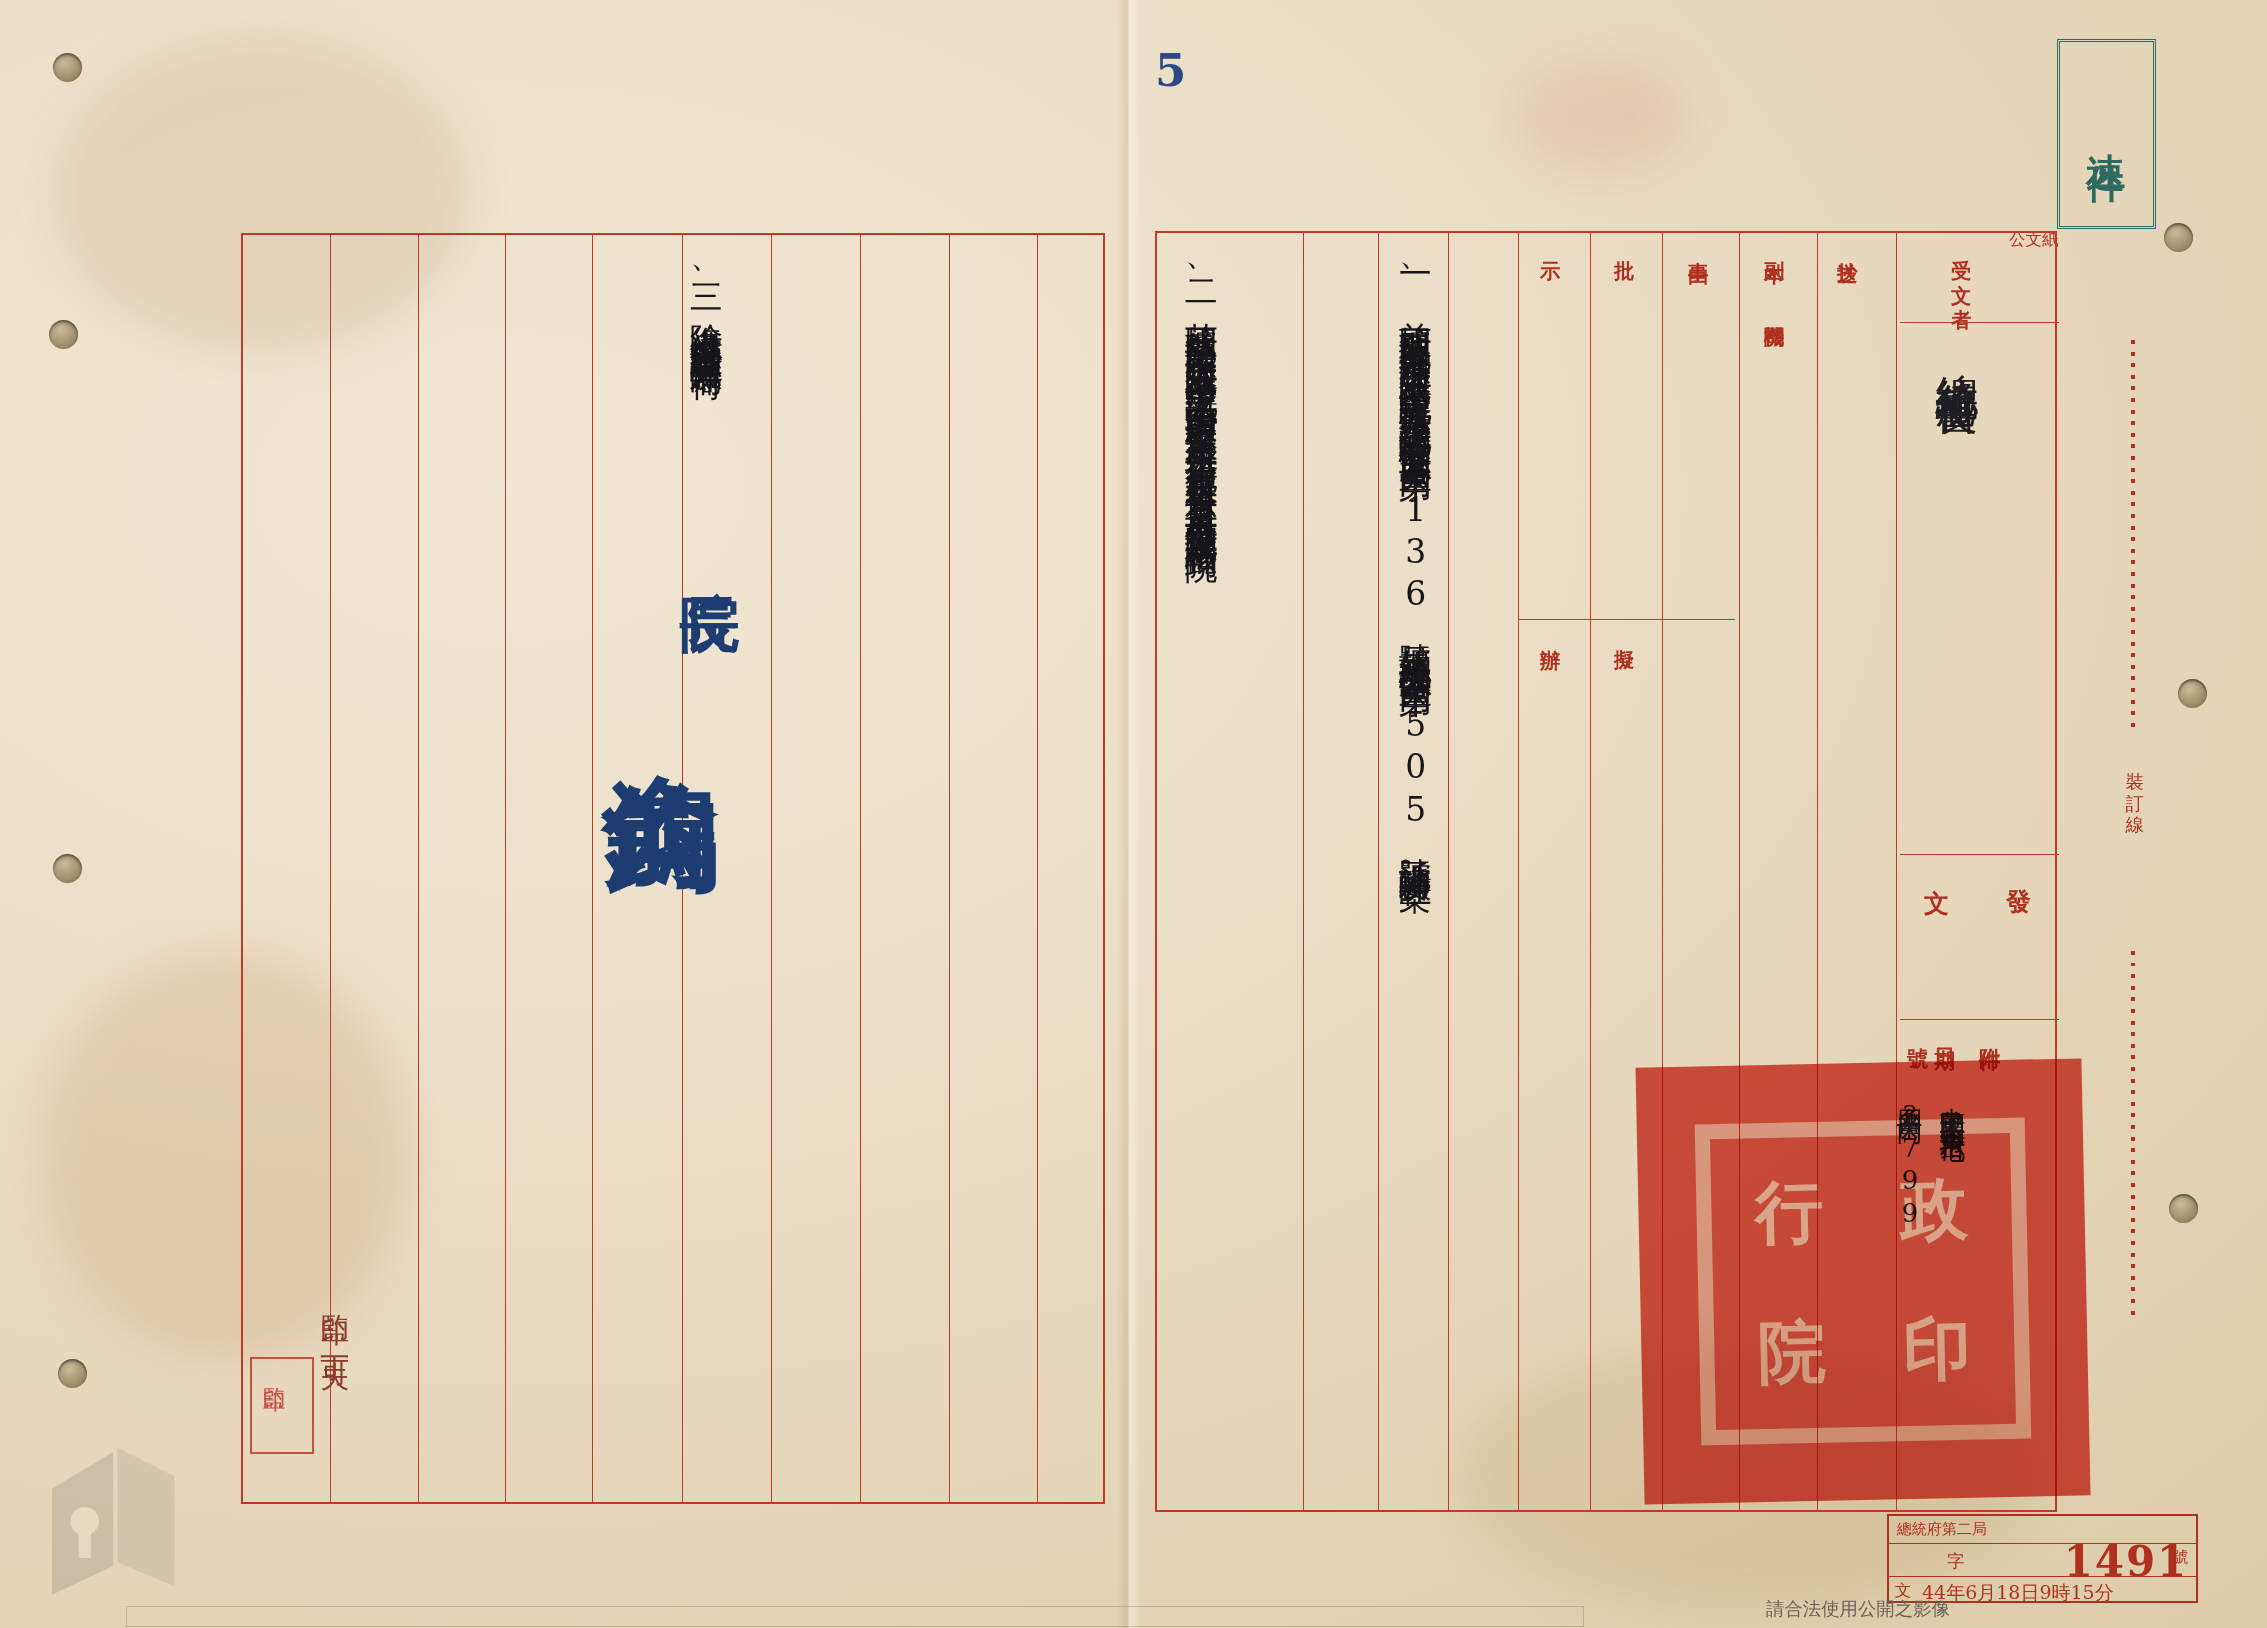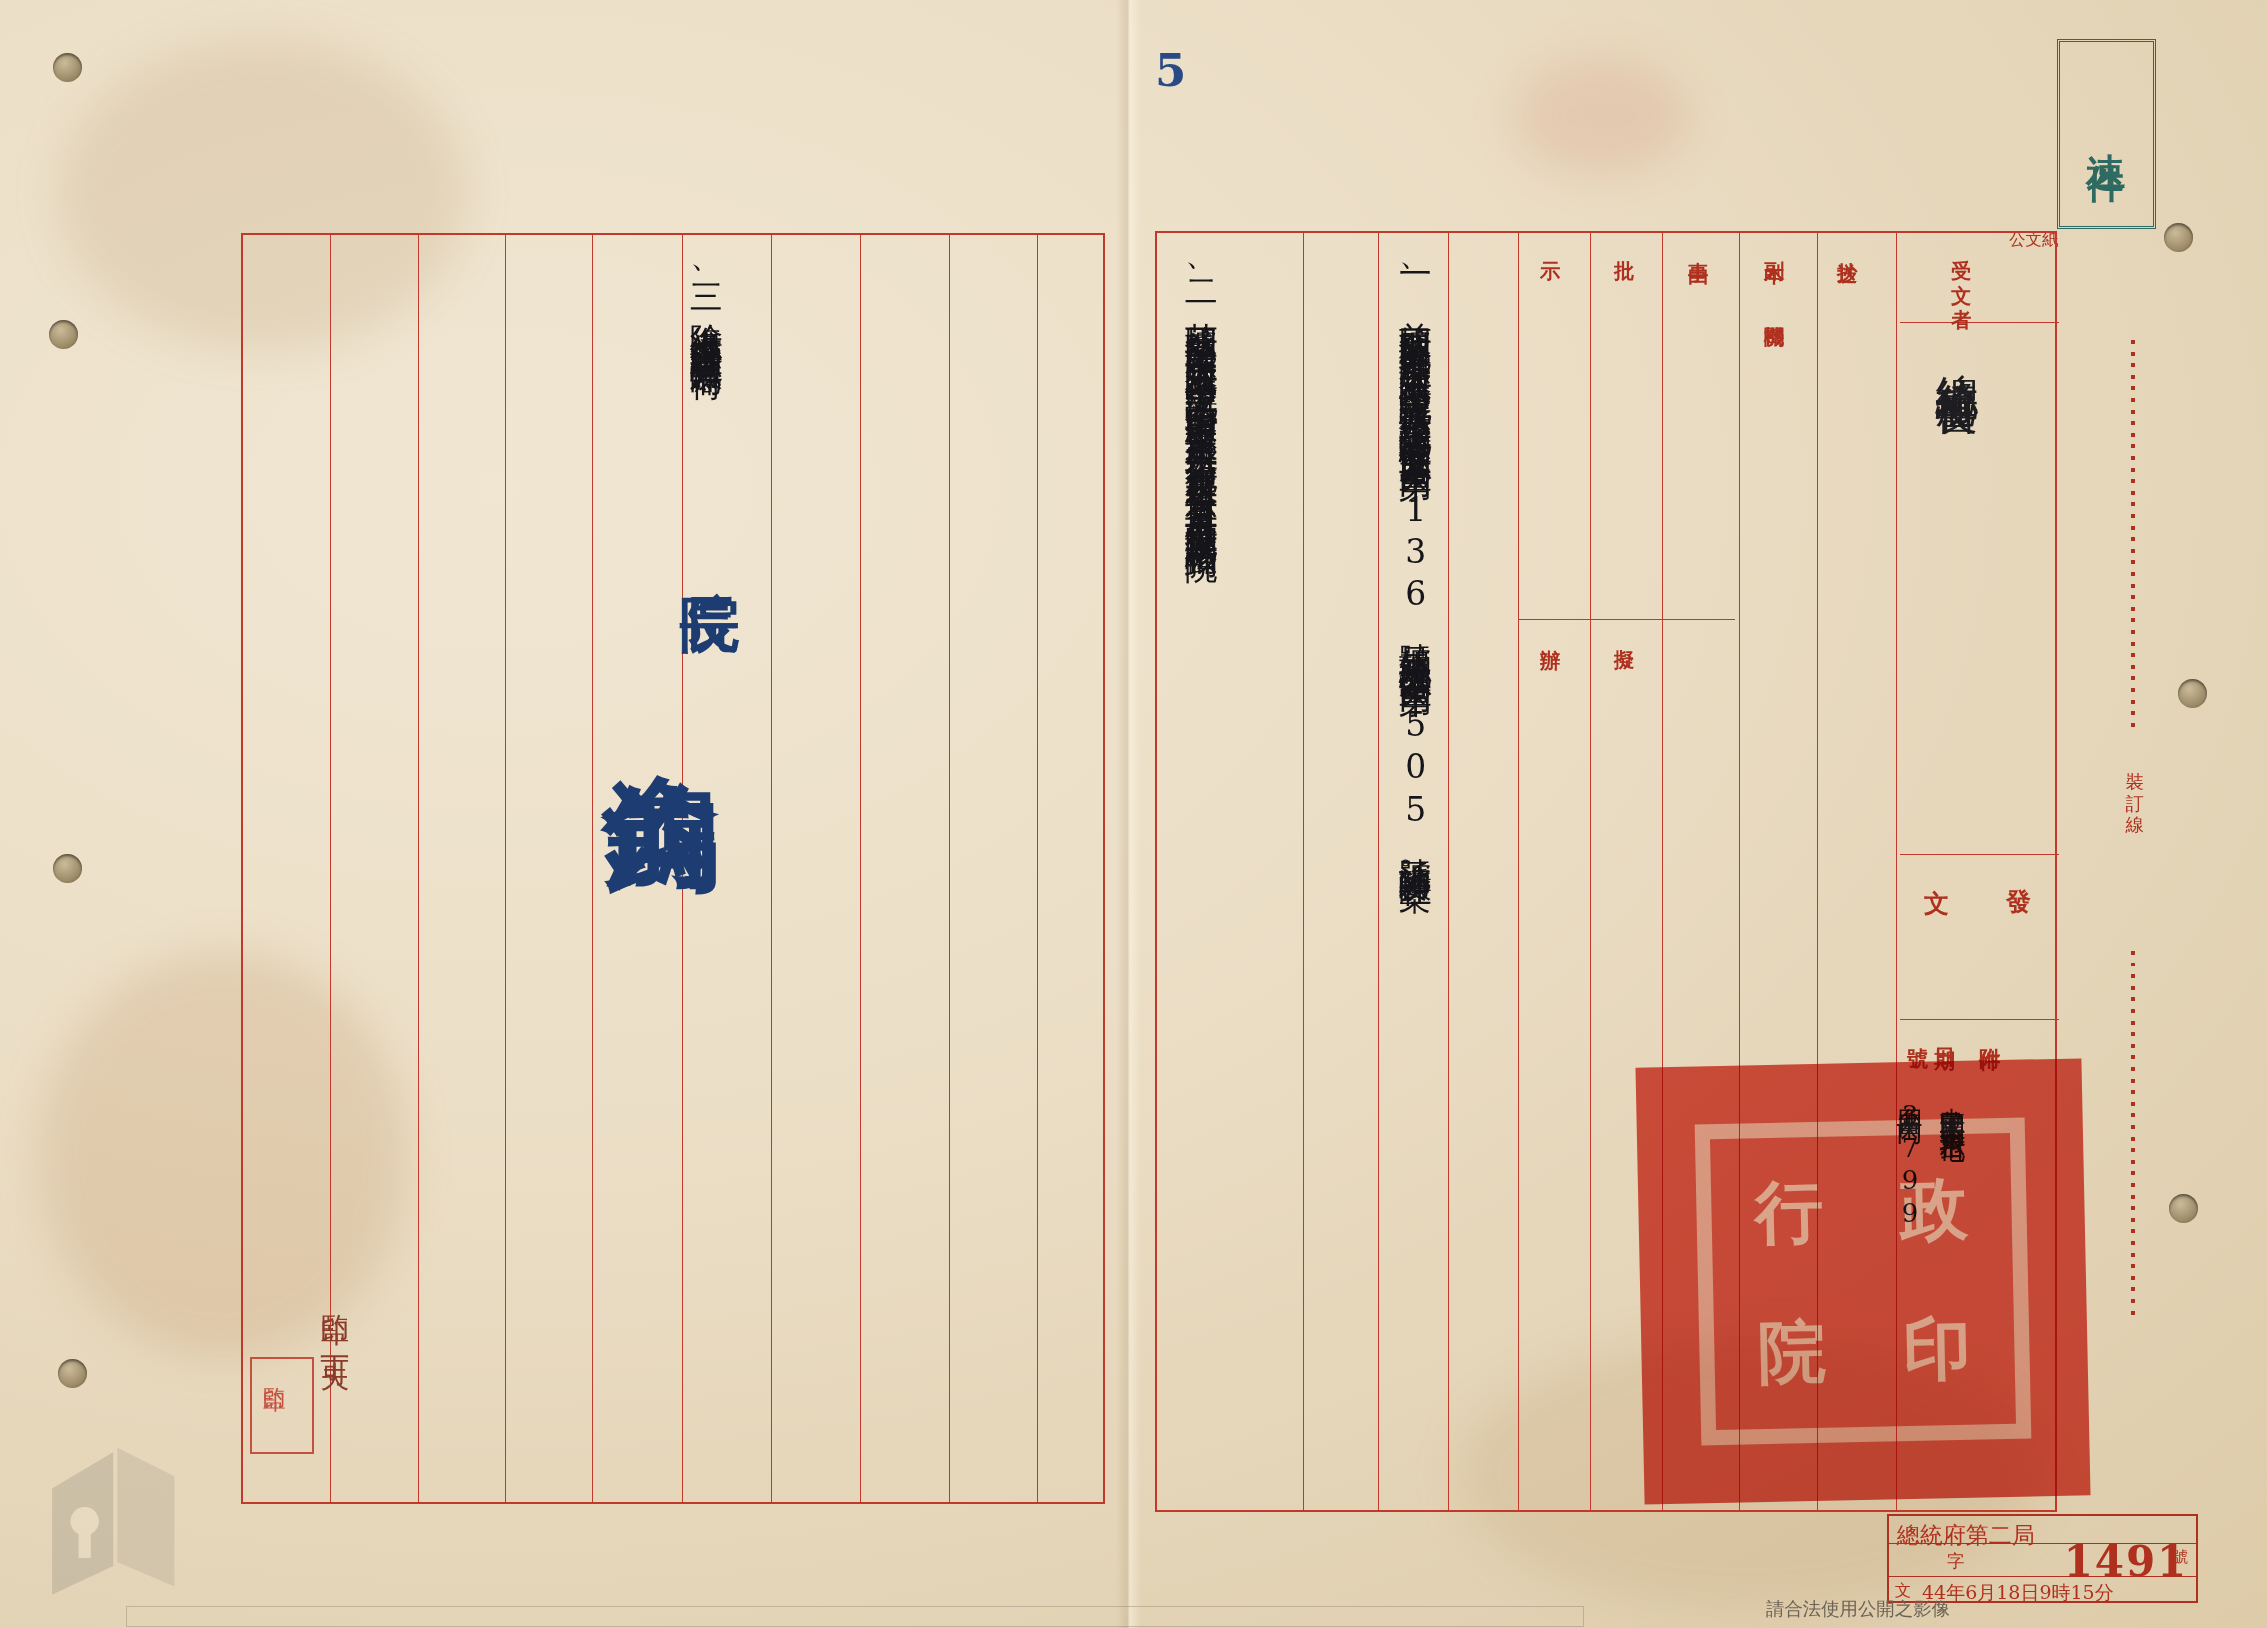--- a/index.html
+++ b/index.html
@@ -196,21 +196,21 @@
       <span>行</span>
         <span>政</span>
         <span>院</span>
         <span>印</span>
     </div>
   </div>
 
   <div id="registry">
     <div class="line" style="top:27px;"></div>
     <div class="line" style="top:60px;"></div>
-    <div style="position:absolute;left:7.8px;top:3.9px;font-size:23px;">總統府第二局</div>
+    <div style="position:absolute;left:7.8px;top:3.9px;font-size:15px;">總統府第二局</div>
     <div style="position:absolute;left:58px;top:33px;font-size:17.5px;">字</div>
     <div style="position:absolute;right:7.8px;top:31px;font-size:15.5px;">號</div>
     <div id="regnum">1491</div>
     <div style="position:absolute;left:5.8px;top:64px;font-size:16.5px;">文</div>
     <div style="position:absolute;left:33px;top:64px;font-size:19px;text-align:center;">44年6月18日9時15分</div>
   </div>
 
   <div id="leftsheet">
     <div class="col" style="left:87px;"></div>
     <div class="col" style="left:175px;"></div>

